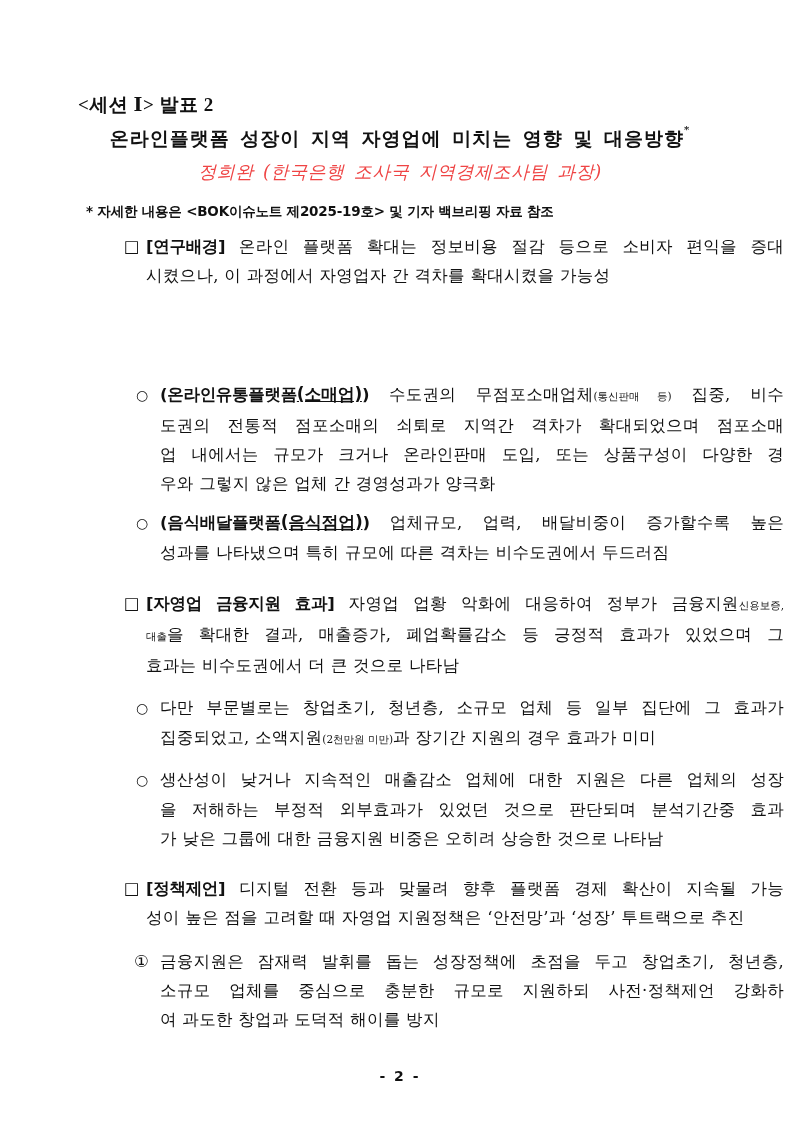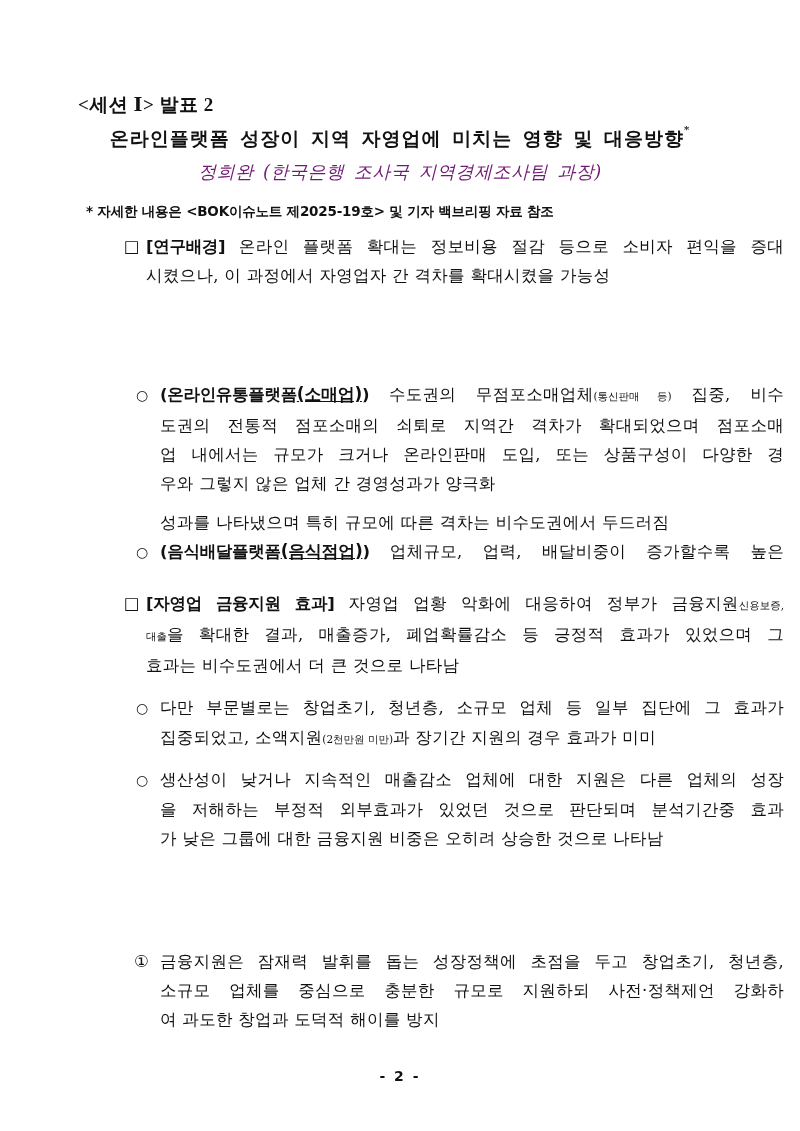--- a/index.html
+++ b/index.html
@@ -48,21 +48,21 @@
   .author {
     position: absolute;
     left: 0; top: 160px;
     width: 800px;
     text-align: center;
     font-family: "DejaVu Serif", serif;
     font-style: italic;
     font-size: 18px;
     letter-spacing: 0.5px;
     word-spacing: 3px;
-    color: #701a75;
+    color: #ef4444;
   }
   .footnote {
     position: absolute;
     left: 86px; top: 203px;
     font-family: "DejaVu Sans", sans-serif;
     font-weight: bold;
     font-size: 13.5px;
     letter-spacing: -0.2px;
   }
   .block {
@@ -148,41 +148,45 @@
 
 
   <div class="block sub" style="top:380px;">
     <span class="line first"><span class="lead">○</span><span class="head"><span>(온라인유통플랫폼</span><small>(소매업)</small><span>)</span></span> <span>수도권의 무점포소매업체</span><small class="note">(통신판매 등)</small><span> 집중, 비수</span></span>
     <span class="line indent1">도권의 전통적 점포소매의 쇠퇴로 지역간 격차가 확대되었으며 점포소매</span>
     <span class="line indent1">업 내에서는 규모가 크거나 온라인판매 도입, 또는 상품구성이 다양한 경</span>
     <span class="line last indent1">우와 그렇지 않은 업체 간 경영성과가 양극화</span>
   </div>
 
   <div class="block sub" style="top:508px;">
+    <span class="line first"><span class="lead">○</span><span class="head"><span>(음식배달플랫폼</span><small>(음식점업)</small><span>)</span></span> <span>업체규모, 업력, 배달비중이 증가할수록 높은</span></span>
     <span class="line last indent1">성과를 나타냈으며 특히 규모에 따른 격차는 비수도권에서 두드러짐</span>
-    <span class="line first"><span class="lead">○</span><span class="head"><span>(음식배달플랫폼</span><small>(음식점업)</small><span>)</span></span> <span>업체규모, 업력, 배달비중이 증가할수록 높은</span></span>
   </div>
 
   <div class="block sq" style="top:589px;">
     <span class="line first"><span class="lead">□</span><span class="head">[자영업 금융지원 효과]</span> <span>자영업 업황 악화에 대응하여 정부가 금융지원</span><small class="note">신용보증,</small></span>
     <span class="line indent1"><small class="note">대출</small><span>을 확대한 결과, 매출증가, 폐업확률감소 등 긍정적 효과가 있었으며 그</span></span>
     <span class="line last indent1">효과는 비수도권에서 더 큰 것으로 나타남</span>
   </div>
 
   <div class="block sub" style="top:693px;">
     <span class="line first"><span class="lead">○</span><span>다만 부문별로는 창업초기, 청년층, 소규모 업체 등 일부 집단에 그 효과가</span></span>
     <span class="line last indent1"><span>집중되었고, 소액지원</span><small class="note">(2천만원 미만)</small><span>과 장기간 지원의 경우 효과가 미미</span></span>
   </div>
 
   <div class="block sub" style="top:765px;">
     <span class="line first"><span class="lead">○</span><span>생산성이 낮거나 지속적인 매출감소 업체에 대한 지원은 다른 업체의 성장</span></span>
     <span class="line indent1">을 저해하는 부정적 외부효과가 있었던 것으로 판단되며 분석기간중 효과</span>
     <span class="line last indent1">가 낮은 그룹에 대한 금융지원 비중은 오히려 상승한 것으로 나타남</span>
   </div>
 
+  <div class="block sq" style="top:874px;">
+    <span class="line first"><span class="lead">□</span><span class="head">[정책제언]</span> <span>디지털 전환 등과 맞물려 향후 플랫폼 경제 확산이 지속될 가능</span></span>
+    <span class="line last indent1">성이 높은 점을 고려할 때 자영업 지원정책은 ‘안전망’과 ‘성장’ 투트랙으로 추진</span>
+  </div>
 
   <div class="block circ" style="top:947px;">
     <span class="line first"><span class="lead">①</span><span>금융지원은 잠재력 발휘를 돕는 성장정책에 초점을 두고 창업초기, 청년층,</span></span>
     <span class="line indent1">소규모 업체를 중심으로 충분한 규모로 지원하되 사전·정책제언 강화하</span>
     <span class="line last indent1">여 과도한 창업과 도덕적 해이를 방지</span>
   </div>
 
   <div class="pagenum">- 2 -</div>
 
 </div>

